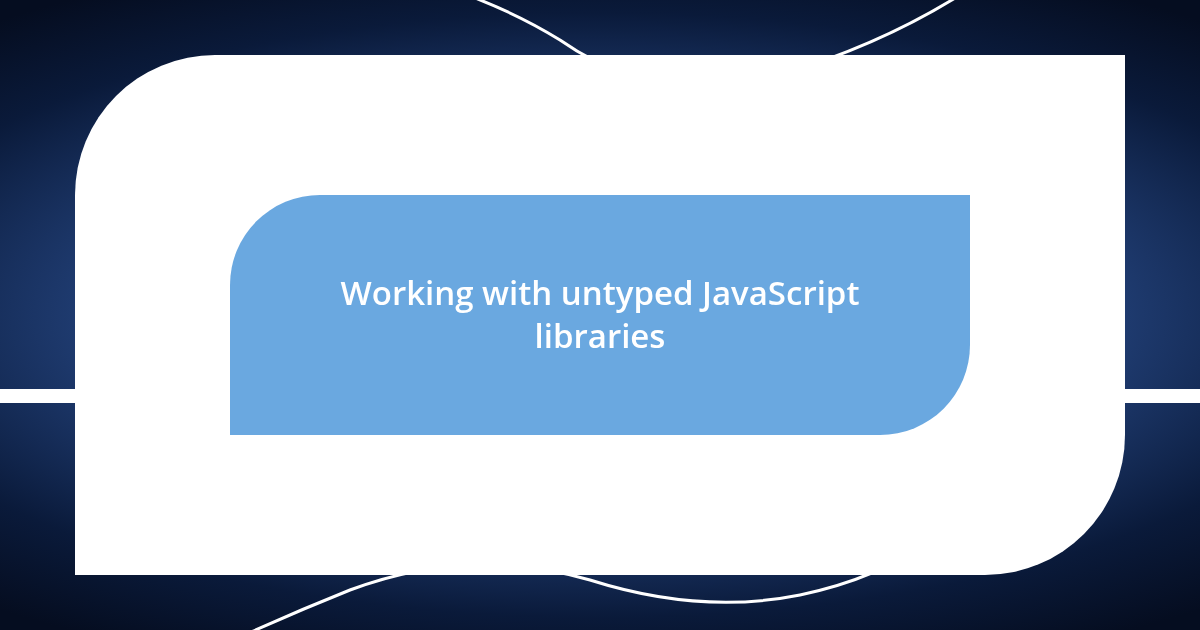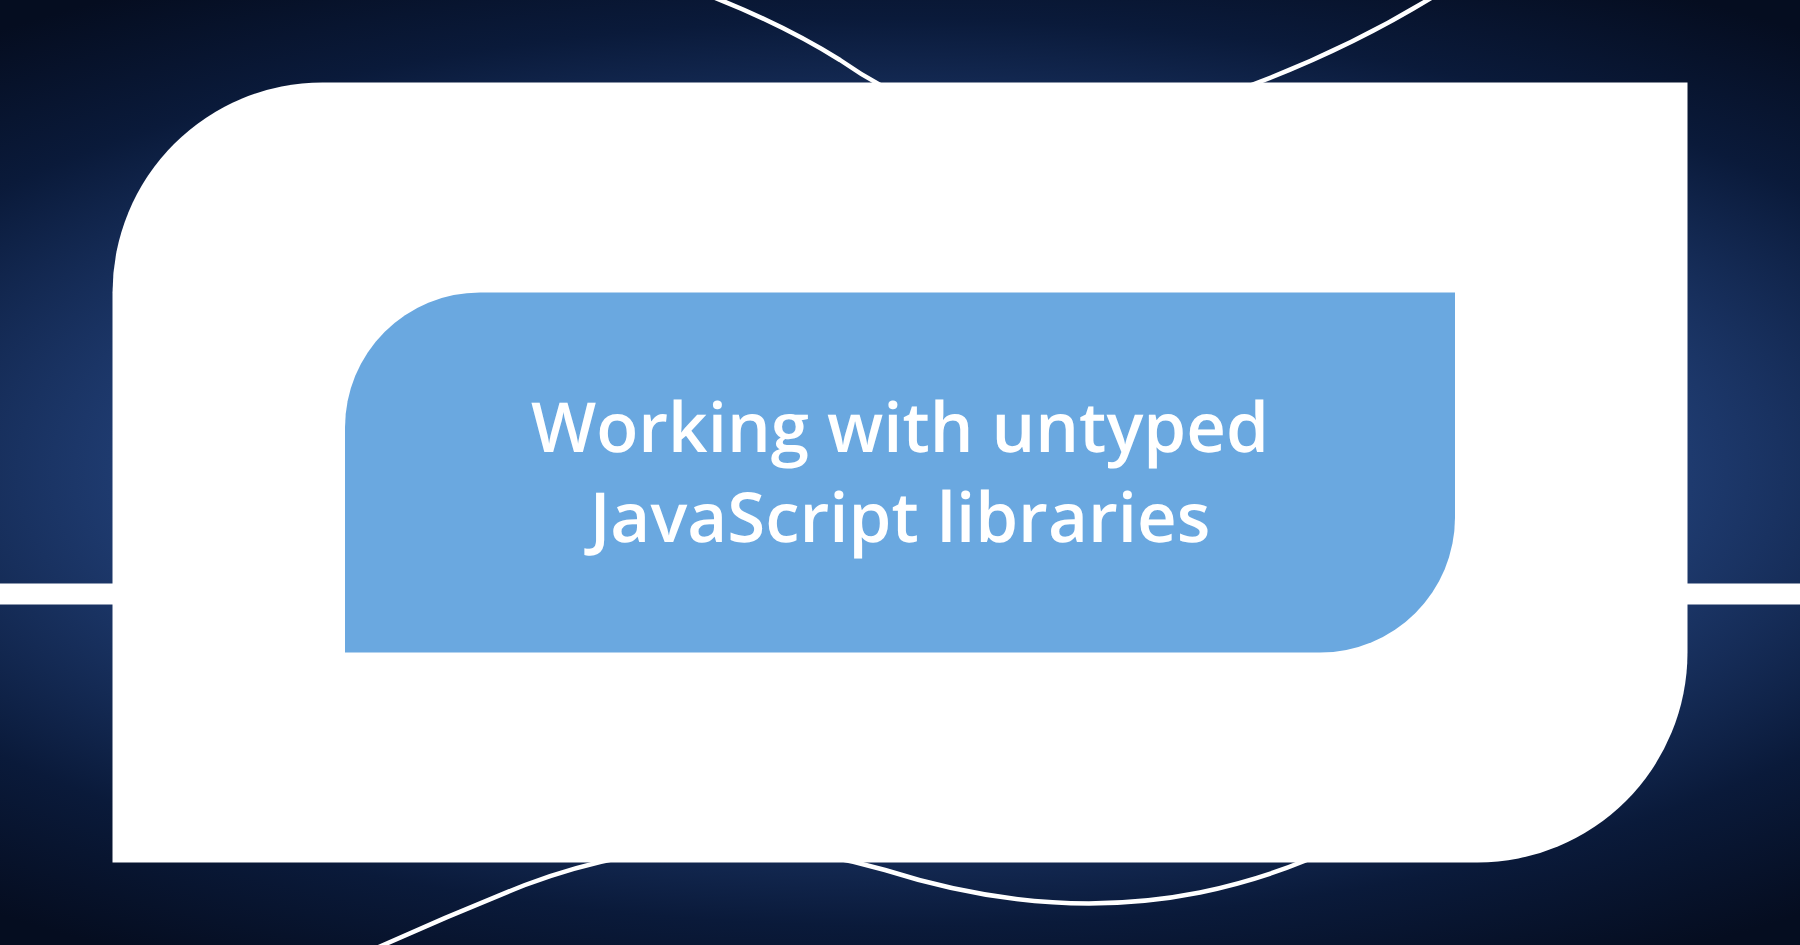--- a/index.html
+++ b/index.html
@@ -71,21 +71,21 @@
       border-top-left-radius: 90px;
       border-bottom-right-radius: 90px;
       z-index: 3;
       display: flex;
       align-items: center;
       justify-content: center;
     }
 
     .title-text {
       color: white;
-      font-size: 46px;
+      font-size: 33px;
       font-weight: 600;
       text-align: center;
       line-height: 1.3;
       padding: 0 60px;
     }
   </style>
 </head>
 <body>
 
 <div class="background"></div>

